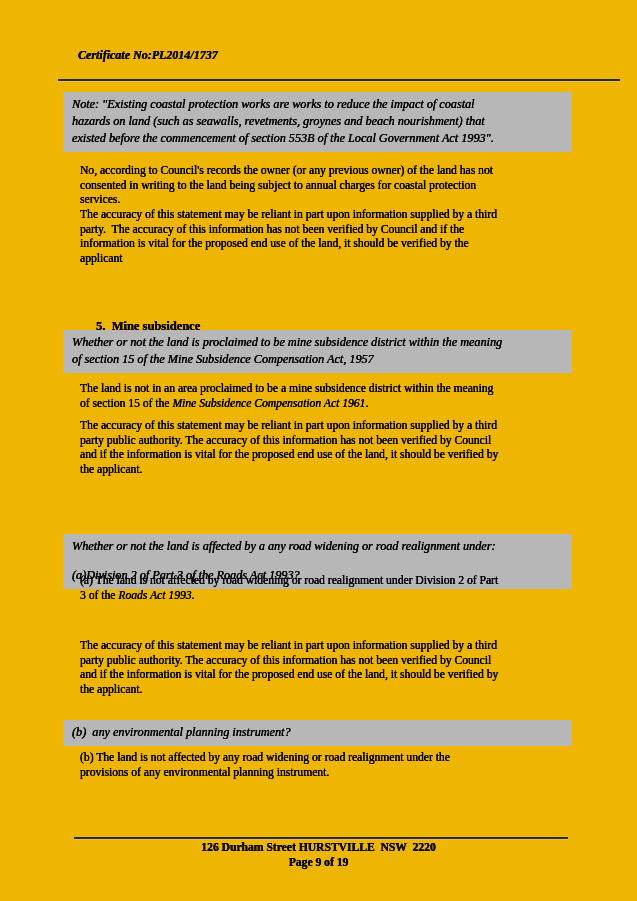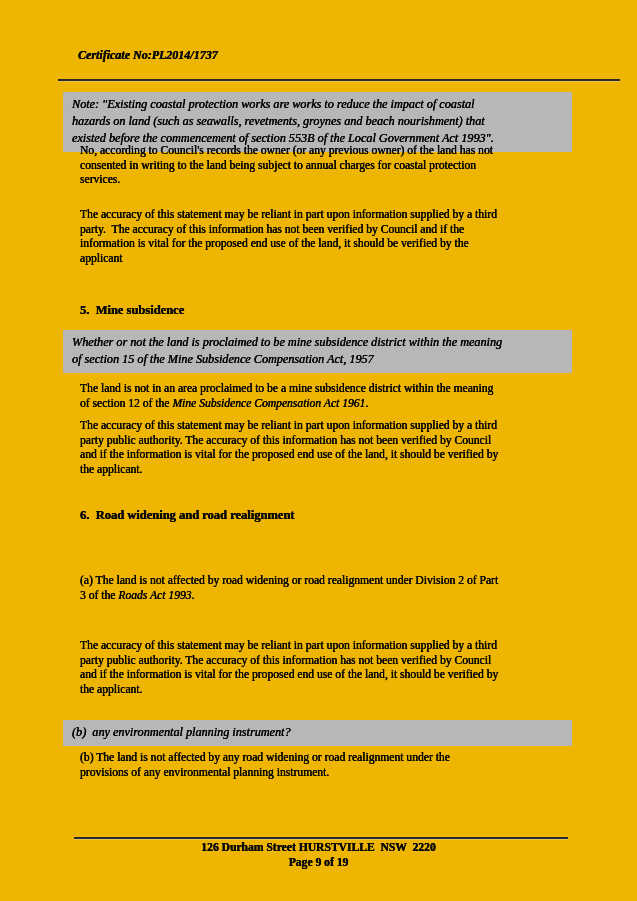--- a/index.html
+++ b/index.html
@@ -37,29 +37,29 @@
   .note p{margin:0;}
   .note p + p{margin-top:12px;}
   .note-1{top:92px;}
   .note-2{top:330px;}
   .note-3{top:534px;}
   .note-4{top:720px;}
   .body{
     position:absolute;left:80px;width:500px;margin:0;
     font-size:11.6px;line-height:14.6px;
   }
-  .para-1{top:144px;}
+  .para-1{top:164px;}
   .para-2{top:208px;}
   .para-3{top:382px;}
   .para-4{top:419px;}
   .para-5{top:574px;}
   .para-6{top:639px;}
   .para-7{top:751px;width:450px;}
   .heading{
-    position:absolute;left:80px;margin:0;
+    position:absolute;left:80px;margin:16px;
     font-size:12.5px;font-weight:bold;
   }
   .heading-5{top:303px;}
   .heading-6{top:508px;}
   .footer{
     position:absolute;left:0;top:841px;width:637px;
     text-align:center;
     font-size:11.6px;font-weight:bold;line-height:14.5px;
   }
   .footer div{white-space:pre;}
@@ -90,29 +90,32 @@
 applicant</p>
 
   <h2 class="heading heading-5 txt">5.  Mine subsidence</h2>
 
   <div class="note note-2">
     <p class="txt">Whether or not the land is proclaimed to be mine subsidence district within the meaning
 of section 15 of the Mine Subsidence Compensation Act, 1957</p>
   </div>
 
   <p class="body para-3 txt"><span>The land is not in an area proclaimed to be a mine subsidence district within the meaning
-of section 12 of the </span><i>Mine Subsidence Compensation Act 1961</i><span>.</span></p>
+of section 15 of the </span><i>Mine Subsidence Compensation Act 1961</i><span>.</span></p>
 
   <p class="body para-4 txt">The accuracy of this statement may be reliant in part upon information supplied by a third
 party public authority. The accuracy of this information has not been verified by Council
 and if the information is vital for the proposed end use of the land, it should be verified by
 the applicant.</p>
 
-  <h2 class="heading heading-6 txt">6.  Road widening and road realignment</h2>
 
+  <div class="note note-3">
+    <p class="txt">Whether or not the land is affected by a any road widening or road realignment under:</p>
+    <p class="txt">(a)Division 2 of Part 3 of the Roads Act 1993?</p>
+  </div>
 
   <p class="body para-5 txt"><span>(a) The land is not affected by road widening or road realignment under Division 2 of Part
 3 of the </span><i>Roads Act 1993</i><span>.</span></p>
 
   <p class="body para-6 txt">The accuracy of this statement may be reliant in part upon information supplied by a third
 party public authority. The accuracy of this information has not been verified by Council
 and if the information is vital for the proposed end use of the land, it should be verified by
 the applicant.</p>
 
   <div class="note note-4">

